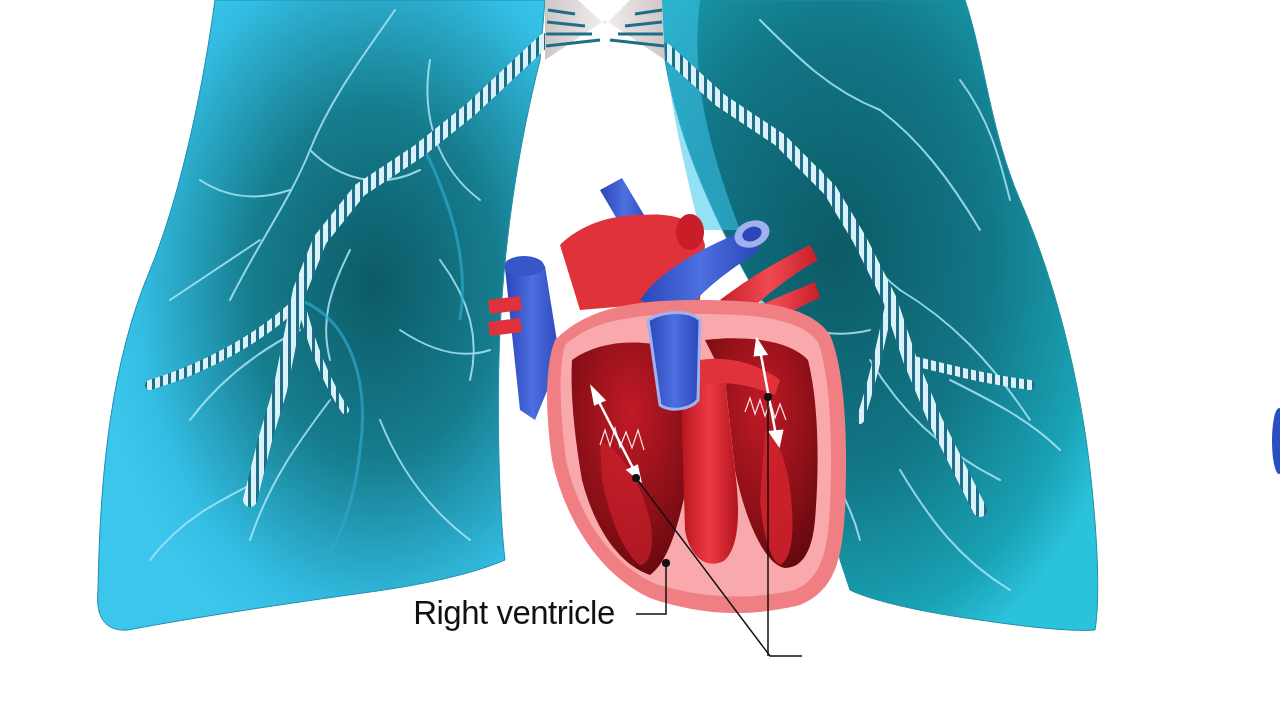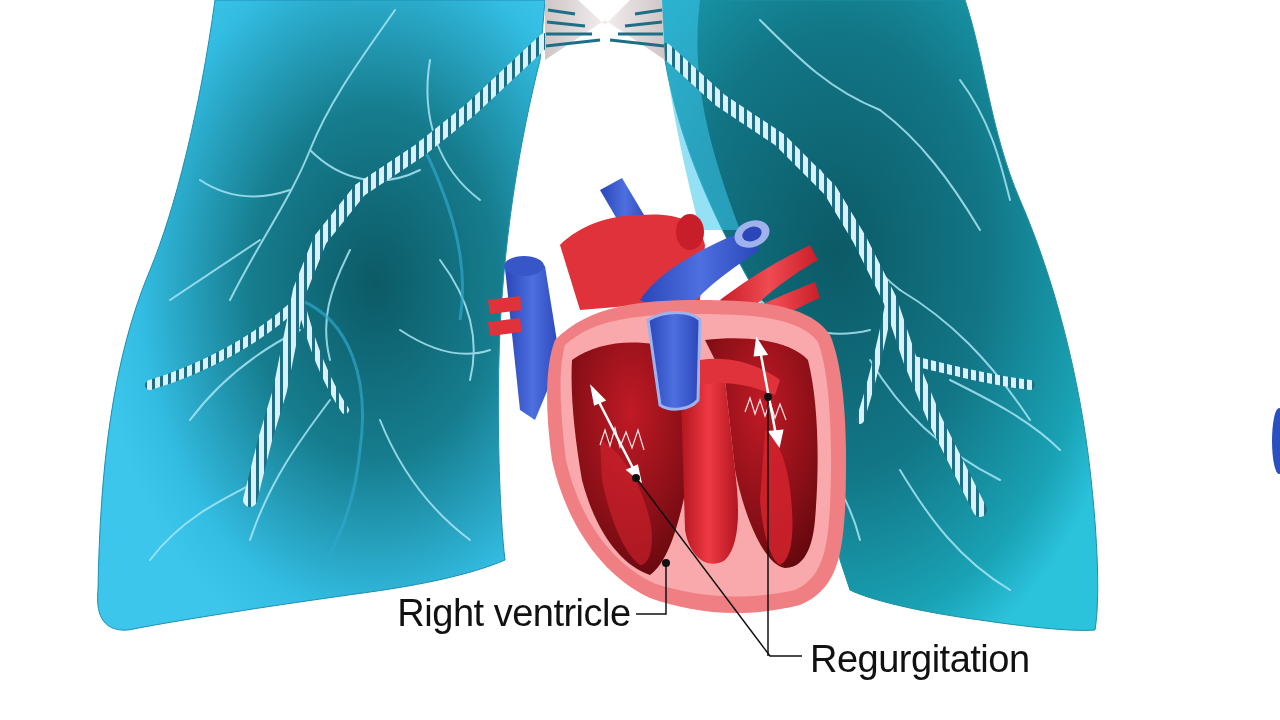--- a/index.html
+++ b/index.html
@@ -1,18 +1,18 @@
 <!DOCTYPE html>
 <html><head>
 <meta charset="utf-8">
 <style>
   html, body { margin:0; padding:0; background:#ffffff; }
   body { width:1280px; height:720px; overflow:hidden; position:relative; font-family:"Liberation Sans", sans-serif; }
   #stage { position:absolute; left:0; top:0; width:1280px; height:720px; }
-  .label { position:absolute; color:#111111; font-family:"Liberation Sans", sans-serif; font-size:38px; line-height:42px; letter-spacing:-0.5px; white-space:nowrap; }
+  .label { position:absolute; color:#111111; font-family:"Liberation Sans", sans-serif; font-size:33px; line-height:42px; letter-spacing:-0.5px; white-space:nowrap; }
   #label-rvh { left:396px; top:592px; text-align:center; width:236px; }
   #label-rvh .line2 { display:block; }
   #label-regurg { left:810px; top:638px; }
   #edge-blue { position:absolute; left:1272px; top:408px; width:14px; height:66px; border-radius:50%; background:#2a4fc0; }
 </style>
 </head>
 <body>
 
 <div id="stage">
   <svg width="1280" height="720" viewBox="0 0 1280 720" xmlns="http://www.w3.org/2000/svg">
@@ -179,16 +179,15 @@
       <polyline points="666,563 666,614 636,614"></polyline>
       <polyline points="636,478 770,656 802,656"></polyline>
       <polyline points="768,397 768,656"></polyline>
     </g>
   </svg>
 
   <div id="label-rvh" class="label">
     <span class="line1">Right ventricle</span>
   </div>
 
-  <div id="label-regurg" class="label">Regurgitation</div>
 
   <div id="edge-blue"></div>
 </div>
 
 </body></html>

